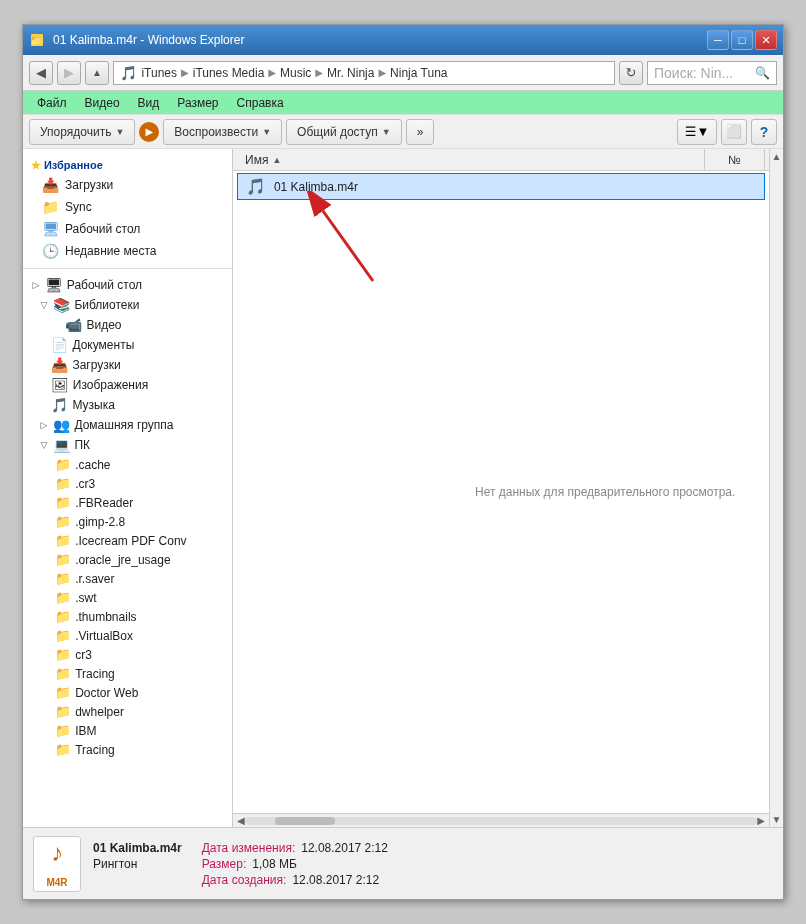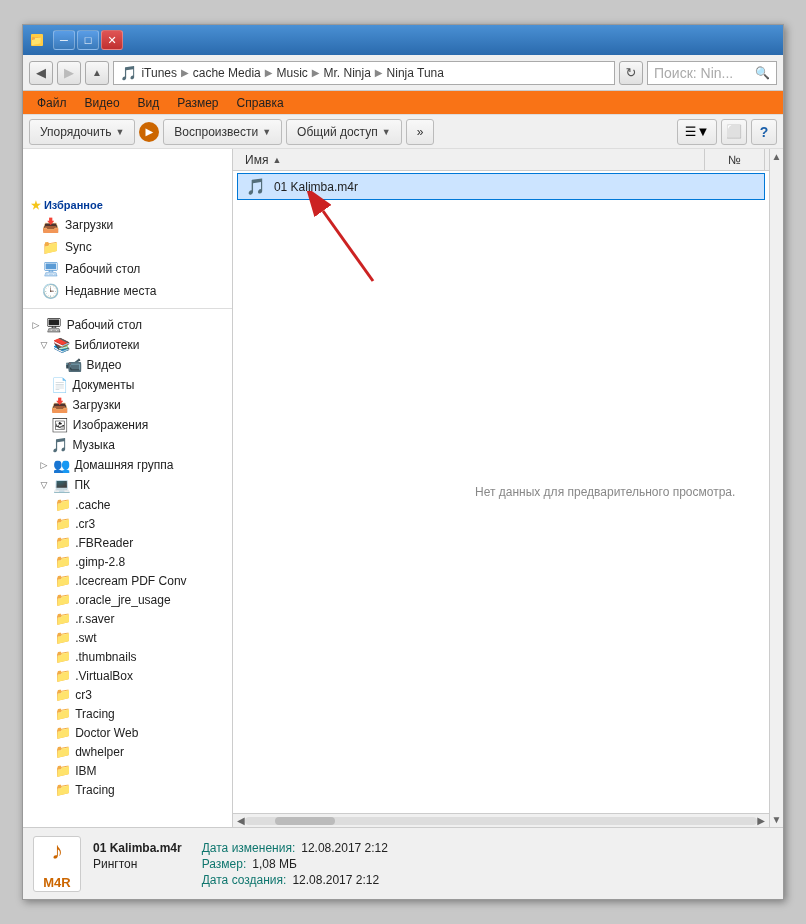--- a/index.html
+++ b/index.html
@@ -117,21 +117,21 @@
       background: white;
       padding: 0 6px;
       display: flex;
       align-items: center;
       gap: 4px;
       font-size: 12px;
       color: #aaa;
     }
     
     .menu-bar {
-      background: #f97316;
+      background: #86efac;
       height: 24px;
       display: flex;
       align-items: center;
       padding: 0 6px;
       gap: 2px;
       border-bottom: 1px solid #ddd;
     }
     .menu-item {
       padding: 2px 8px;
       cursor: pointer;
@@ -195,21 +195,20 @@
       overflow-y: auto;
       padding: 6px 0;
       flex-shrink: 0;
     }
     .sidebar-section-label {
       font-size: 11px;
       font-weight: bold;
       color: #003a99;
       padding: 4px 0 2px 8px;
       cursor: pointer;
-      margin-top: 40px;
     }
     .sidebar-item {
       display: flex;
       align-items: center;
       padding: 3px 8px 3px 20px;
       cursor: pointer;
       gap: 6px;
       font-size: 12px;
       color: #222;
     }
@@ -329,42 +328,42 @@
       background: white;
       border: 1px solid #ccc;
       border-radius: 3px;
       flex-shrink: 0;
     }
     .file-preview-icon .music-note {
       font-size: 24px;
       color: #cc6600;
     }
     .file-preview-icon .ext-label {
-      font-size: 13px;
+      font-size: 10px;
       color: #cc6600;
       font-weight: bold;
       margin-top: 10px;
     }
     .status-info {
       flex: 1;
       display: flex;
       gap: 20px;
     }
     .status-col {
       display: flex;
       flex-direction: column;
       gap: 2px;
     }
     .status-row {
       display: flex;
       gap: 6px;
       align-items: center;
     }
     .status-label {
-      color: #0f766e;
+      color: #be185d;
       font-size: 12px;
     }
     .status-value {
       color: #222;
       font-size: 12px;
     }
     
     .sidebar::-webkit-scrollbar { width: 8px; }
     .sidebar::-webkit-scrollbar-track { background: #f0f0f0; }
     .sidebar::-webkit-scrollbar-thumb { background: #bbb; border-radius: 4px; }
@@ -408,36 +407,37 @@
 </head>
 <body>
 
 <div class="window">
 
   <div class="title-bar">
     <svg class="title-bar-icon" viewBox="0 0 16 16">
         <rect x="2" y="2" width="12" height="12" fill="#ffcc44" rx="1"></rect>
         <text x="8" y="12" text-anchor="middle" font-size="10" fill="#333">📁</text>
       </svg>
+    <span class="title-bar-text">01 Kalimba.m4r - Windows Explorer</span>
     <div class="window-controls">
       <div class="win-btn minimize">─</div>
       <div class="win-btn maximize">□</div>
       <div class="win-btn close">✕</div>
     </div>
   </div>
 
   <div class="address-bar">
     <div class="nav-btn">◀</div>
     <div class="nav-btn" style="color:#bbb">▶</div>
     <div class="nav-btn" style="font-size:10px">▲</div>
     <div class="address-path">
       <span style="color:#e8b84b; font-size:14px">🎵</span>
       <span>iTunes</span>
       <span class="path-arrow">▶</span>
-      <span>cache Media</span>
+      <span>iTunes Media</span>
       <span class="path-arrow">▶</span>
       <span>Music</span>
       <span class="path-arrow">▶</span>
       <span>Mr. Ninja</span>
       <span class="path-arrow">▶</span>
       <span>Ninja Tuna</span>
     </div>
     <div class="refresh-btn">↻</div>
     <div class="search-box">
       <span style="color:#aaa; font-size:14px">Поиск: Nin...</span>

